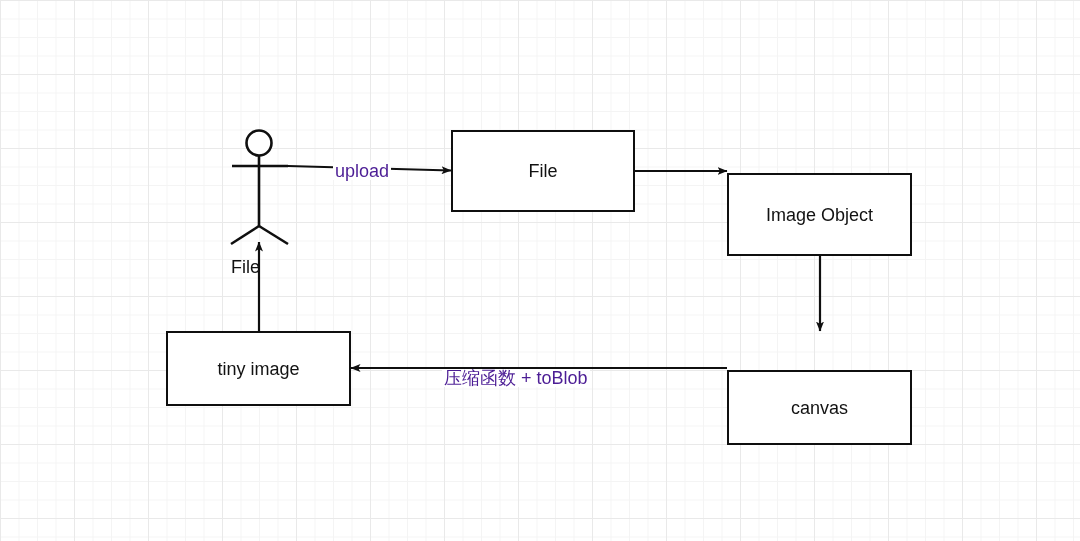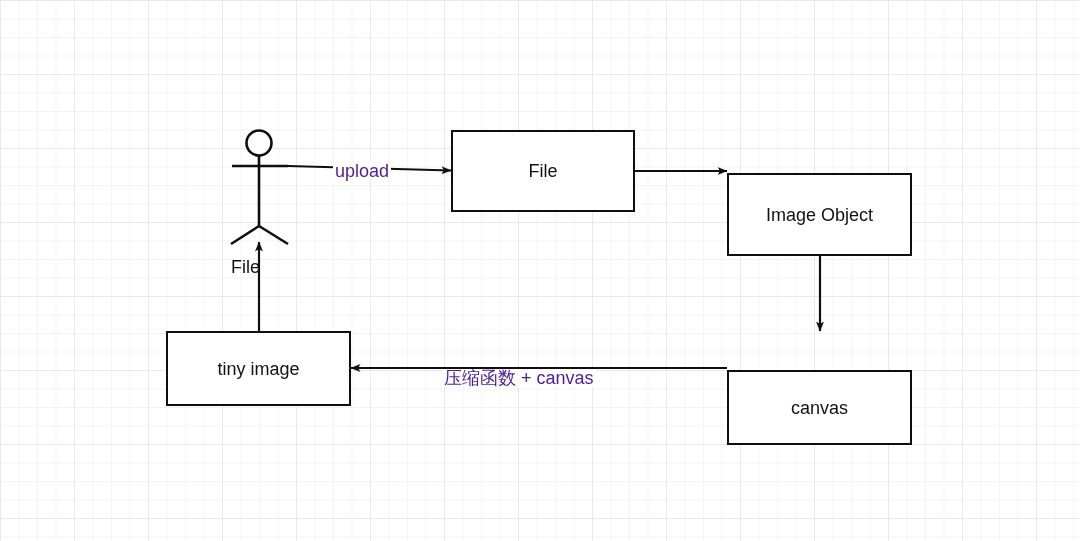--- a/index.html
+++ b/index.html
@@ -123,17 +123,17 @@
   <div class="node-box" style="left:727px; top:331px; width:185px; height:75px;margin-top:39px;">
     <span class="node-label">canvas</span>
   </div>
 
   <div class="node-box" style="left:166px; top:331px; width:185px; height:75px;align-items:center;">
     <span class="node-label">tiny image</span>
   </div>
 
   <div class="edge-label" style="left:333px; top:162px;">upload</div>
 
-  <div class="edge-label" style="left:442px; top:369px;">压缩函数 + canvas</div>
+  <div class="edge-label" style="left:442px; top:369px;">压缩函数 + toBlob</div>
 
   <div class="actor-label" style="left:231px; top:258px;">File</div>
 
 </div>
 
 </body></html>

